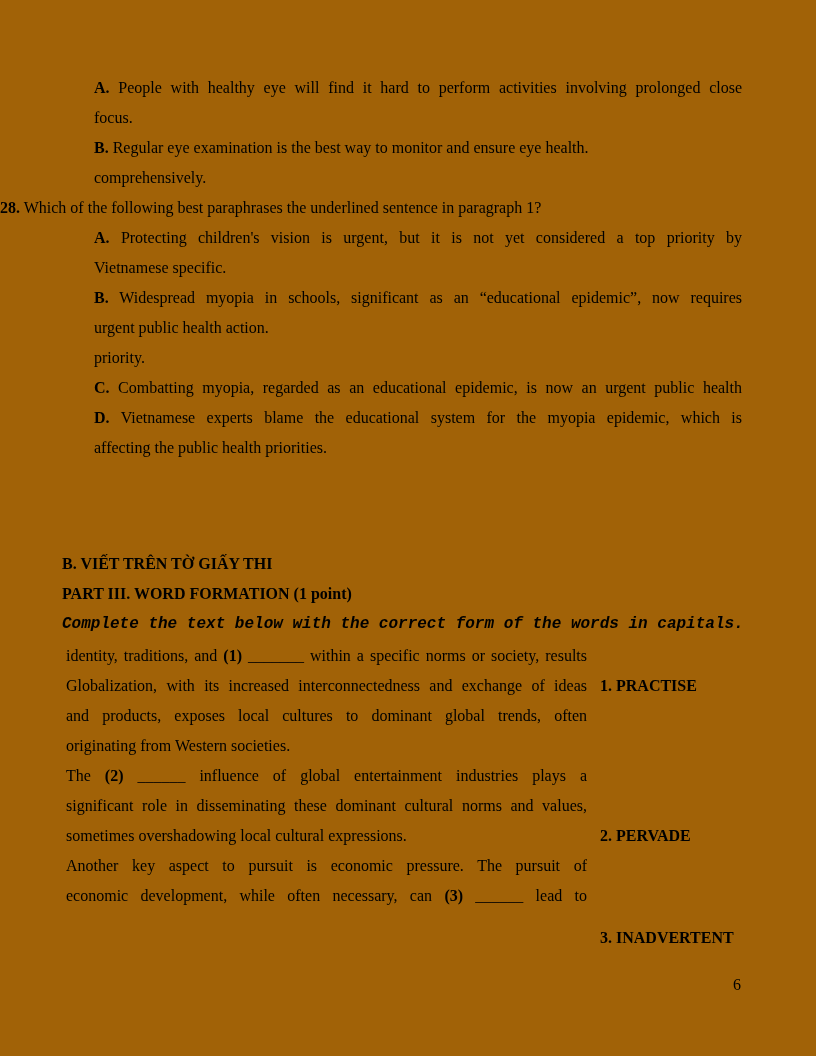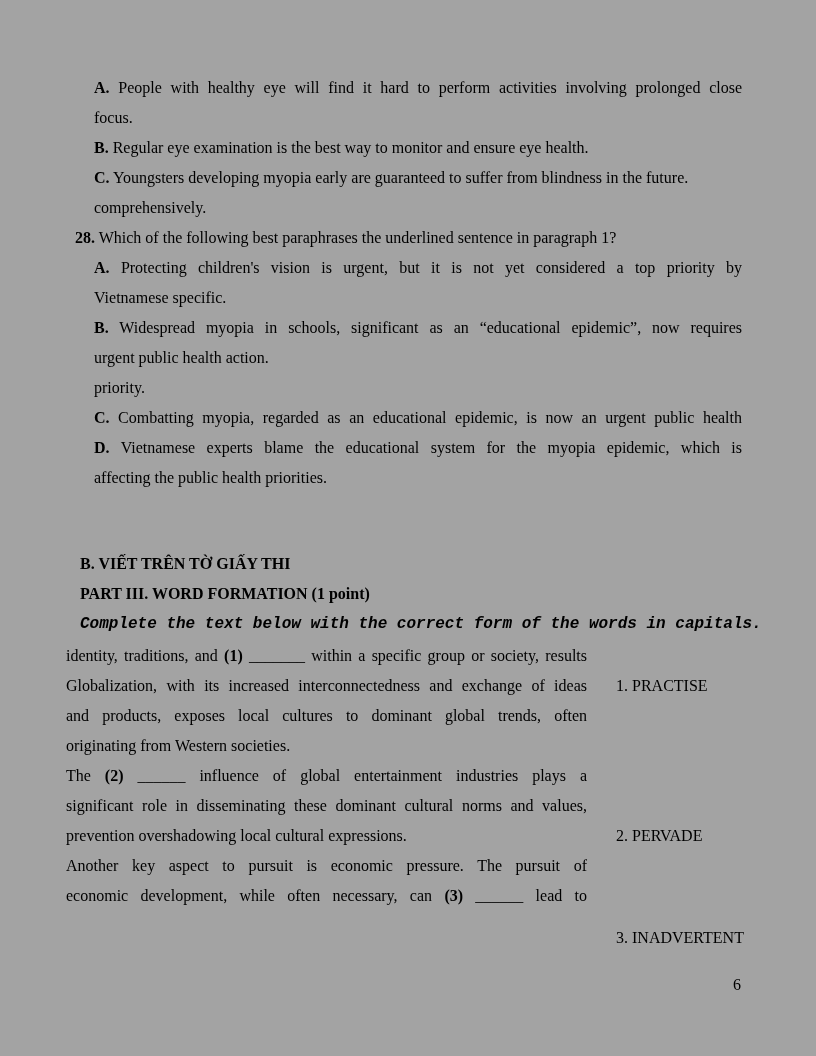--- a/index.html
+++ b/index.html
@@ -6,93 +6,91 @@
   body {
     width:816px; height:1056px;
     background:#ffffff;
     font-family:"Liberation Serif", serif;
     font-size:16px;
     color:#000000;
   }
   .page {
     position:relative;
     width:816px; height:1056px;
-    background:#a3a3a3;
+    background:#a16207;
     overflow:hidden;
   }
   .line {
     height:30px;
     line-height:30px;
     overflow:hidden;
     white-space:normal;
   }
   .just {
     text-align:justify;
     text-align-last:justify;
     text-justify:inter-word;
   }
   .b { font-weight:bold; }
   .q-section { position:absolute; left:0; top:73px; width:742px; }
-  .q-section .ind-question { margin-left:75px; }
+  .q-section .ind-question { }
   .q-section .ind-option   { margin-left:94px; }
-  .headings { position:absolute; left:80px; top:549px; }
+  .headings { position:absolute; left:62px; top:549px; }
   .headings .h { height:30px; line-height:30px; font-weight:bold; white-space:nowrap; }
   .headings .italic { font-style:italic;font-family:Liberation Mono, monospace; }
   .wf-section { position:absolute; left:66px; top:641px; width:521px; }
   .wf-section .line { position:relative; }
   .wf-labels { position:absolute; left:600px; top:641px; width:200px; }
   .wf-label {
     position:absolute;
     height:30px; line-height:30px;
-    font-weight:normal;
+    font-weight:bold;
     white-space:nowrap;
-    margin-left:16px;
   }
   .page-number {
     position:absolute;
     left:733px; top:970px;
     height:30px; line-height:30px;
   }
 </style>
 </head>
 <body>
 
 <div class="page">
 
   <div class="q-section" id="question-section">
       <div class="line just ind-option"><span class="b">A.</span><span> People with healthy eye will find it hard to perform activities involving prolonged close</span></div>
       <div class="line ind-option"><span>focus.</span></div>
       <div class="line ind-option"><span class="b">B.</span><span> Regular eye examination is the best way to monitor and ensure eye health.</span></div>
-      <div class="line ind-option"><span class="b">C.</span><span> Youngsters developing myopia early are guaranteed to suffer from blindness in the future.</span></div>
       <div class="line ind-option"><span>comprehensively.</span></div>
       <div class="line ind-question"><span class="b">28.</span><span> Which of the following best paraphrases the underlined sentence in paragraph 1?</span></div>
       <div class="line just ind-option"><span class="b">A.</span><span> Protecting children's vision is urgent, but it is not yet considered a top priority by</span></div>
       <div class="line ind-option"><span>Vietnamese specific.</span></div>
       <div class="line just ind-option"><span class="b">B.</span><span> Widespread myopia in schools, significant as an “educational epidemic”, now requires</span></div>
       <div class="line ind-option"><span>urgent public health action.</span></div>
       <div class="line ind-option"><span>priority.</span></div>
       <div class="line just ind-option"><span class="b">C.</span><span> Combatting myopia, regarded as an educational epidemic, is now an urgent public health</span></div>
       <div class="line just ind-option"><span class="b">D.</span><span> Vietnamese experts blame the educational system for the myopia epidemic, which is</span></div>
       <div class="line ind-option"><span>affecting the public health priorities.</span></div>
     </div>
 
   <div class="headings">
     <div class="h">B. VIẾT TRÊN TỜ GIẤY THI</div>
     <div class="h">PART III. WORD FORMATION (1 point)</div>
     <div class="h italic">Complete the text below with the correct form of the words in capitals.</div>
   </div>
 
   <div class="wf-section" id="wf-section">
-      <div class="line just"><span>identity, traditions, and </span><span class="b">(1)</span><span> _______ within a specific group or society, results</span></div>
+      <div class="line just"><span>identity, traditions, and </span><span class="b">(1)</span><span> _______ within a specific norms or society, results</span></div>
       <div class="line just"><span>Globalization, with its increased interconnectedness and exchange of ideas</span></div>
       <div class="line just"><span>and products, exposes local cultures to dominant global trends, often</span></div>
       <div class="line"><span>originating from Western societies.</span></div>
       <div class="line just"><span>The </span><span class="b">(2)</span><span> ______ influence of global entertainment industries plays a</span></div>
       <div class="line just"><span>significant role in disseminating these dominant cultural norms and values,</span></div>
-      <div class="line"><span>prevention overshadowing local cultural expressions.</span></div>
+      <div class="line"><span>sometimes overshadowing local cultural expressions.</span></div>
       <div class="line just"><span>Another key aspect to pursuit is economic pressure. The pursuit of</span></div>
       <div class="line just"><span>economic development, while often necessary, can </span><span class="b">(3)</span><span> ______ lead to</span></div>
     </div>
 
   <div class="wf-labels" id="wf-labels">
       <div class="wf-label" style="top: 30px;">1. PRACTISE</div>
       <div class="wf-label" style="top: 180px;">2. PERVADE</div>
       <div class="wf-label" style="top: 282px;">3. INADVERTENT</div>
     </div>
 

